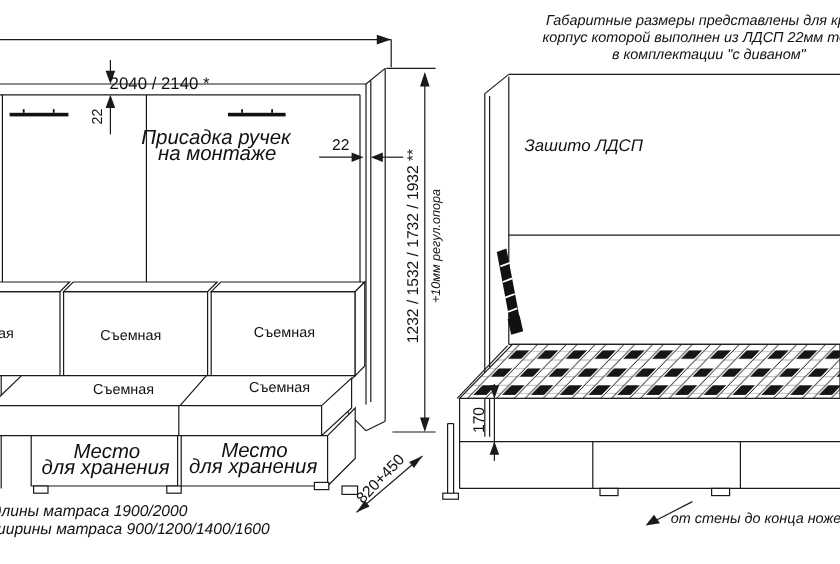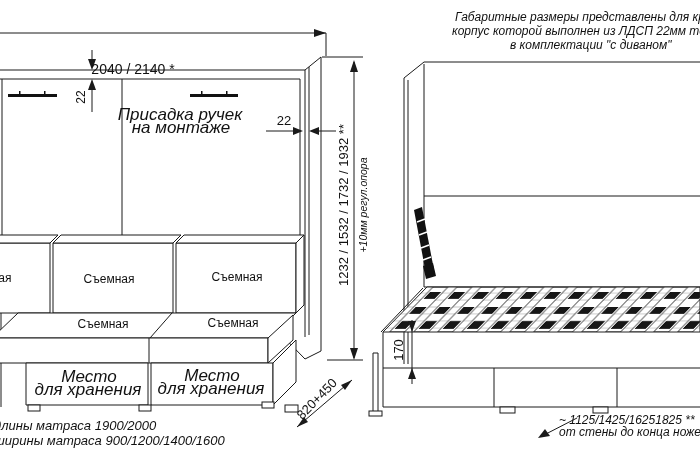--- a/index.html
+++ b/index.html
@@ -192,22 +192,22 @@
   <div class="lbl s11 it c" style="left:89px;top:368px;">Место</div>
   <div class="lbl s11 it c" style="left:88px;top:381px;">для хранения</div>
   <div class="lbl s11 it c" style="left:212px;top:367px;">Место</div>
   <div class="lbl s11 it c" style="left:211px;top:380px;">для хранения</div>
 
   <div class="lbl s13 rot" style="left:344px;top:205px;">1232 / 1532 / 1732 / 1932 **</div>
   <div class="lbl s10 it rot" style="left:364px;top:205px;">+10мм регул.опора</div>
 
   <div class="lbl s13 rot46" style="left:317px;top:399px;">820+450</div>
 
+  <div class="lbl s14 it" style="left:437px;top:114px;">Зашито ЛДСП</div>
 
   <div class="lbl s13 rot" style="left:399px;top:350px;">170</div>
 
-  <div class="lbl it" style="left:559px;top:414px;">~ 1125/1425/16251825 **</div>
   <div class="lbl it" style="left:559px;top:426px;">от стены до конца ножек</div>
 
   <div class="lbl s13 it" style="left:-6px;top:419px;">длины матраса 1900/2000</div>
   <div class="lbl s13 it" style="left:-6px;top:434px;">ширины матраса 900/1200/1400/1600</div>
 
 </div>
 
 </body></html>

